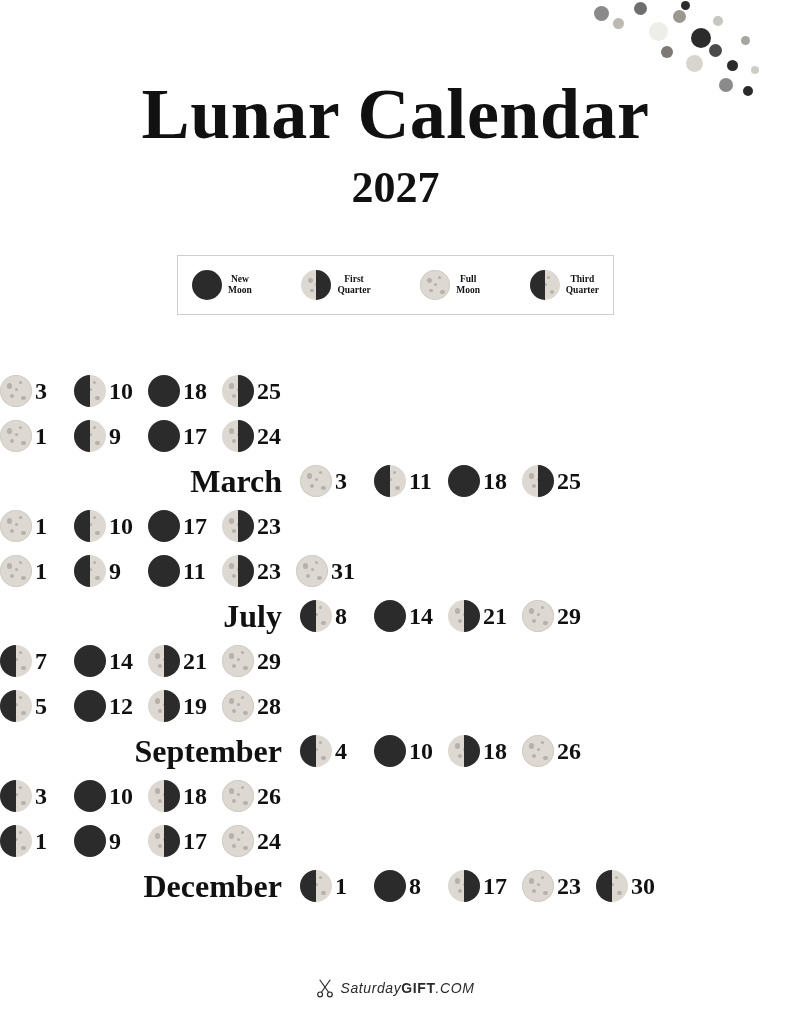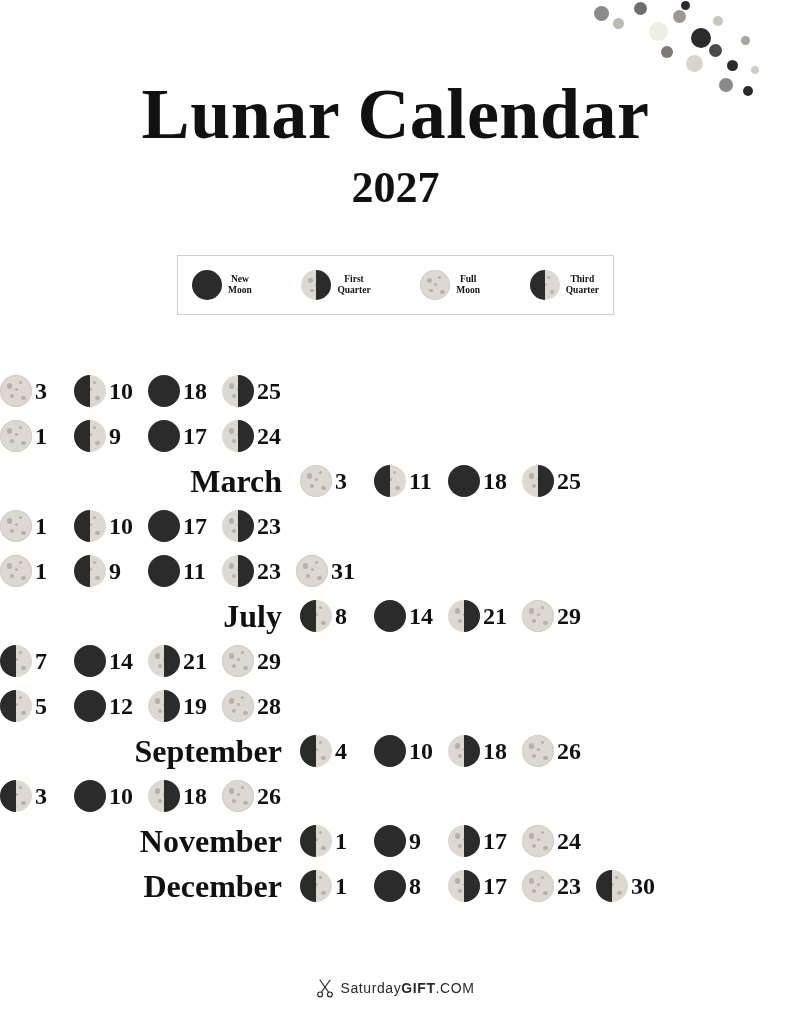--- a/index.html
+++ b/index.html
@@ -185,20 +185,21 @@
     height: 20px;
   }
   #footer-text {
     font-family: "Liberation Sans", sans-serif;
     font-size: 14px;
     letter-spacing: 0.6px;
     color: #2a2a2a;
   }
   #footer-text .light {
     font-weight: normal;
+    font-style: italic;
   }
   #footer-text .bold {
     font-weight: bold;
   }
 </style>
 </head>
 <body>
 
 <div id="confetti">
     <span class="dot" style="left: 3px; top: 6px; width: 15px; height: 15px; background: rgb(138, 138, 138);"></span>
@@ -653,21 +654,20 @@
             <i class="speck" style="left: 18.56px; top: 6.4px; width: 3.52px; height: 3.52px;"></i>
             <i class="speck" style="left: 9.6px; top: 19.84px; width: 4.16px; height: 4.16px;"></i>
             <i class="speck" style="left: 21.12px; top: 21.12px; width: 4.8px; height: 4.8px;"></i>
             <i class="speck" style="left: 14.72px; top: 13.44px; width: 3.2px; height: 3.2px;"></i>
           </span>
           <span class="day">26</span>
         </div>
       </div>
     </div>
     <div class="month-row">
-      <div class="month-name">November</div>
       <div class="phase-list">
         <div class="phase">
           <span class="moon third" style="width: 32px; height: 32px;">
             <i class="speck" style="left: 7.04px; top: 8.96px; width: 5.12px; height: 5.12px;"></i>
             <i class="speck" style="left: 18.56px; top: 6.4px; width: 3.52px; height: 3.52px;"></i>
             <i class="speck" style="left: 9.6px; top: 19.84px; width: 4.16px; height: 4.16px;"></i>
             <i class="speck" style="left: 21.12px; top: 21.12px; width: 4.8px; height: 4.8px;"></i>
             <i class="speck" style="left: 14.72px; top: 13.44px; width: 3.2px; height: 3.2px;"></i>
           </span>
           <span class="day">1</span>

